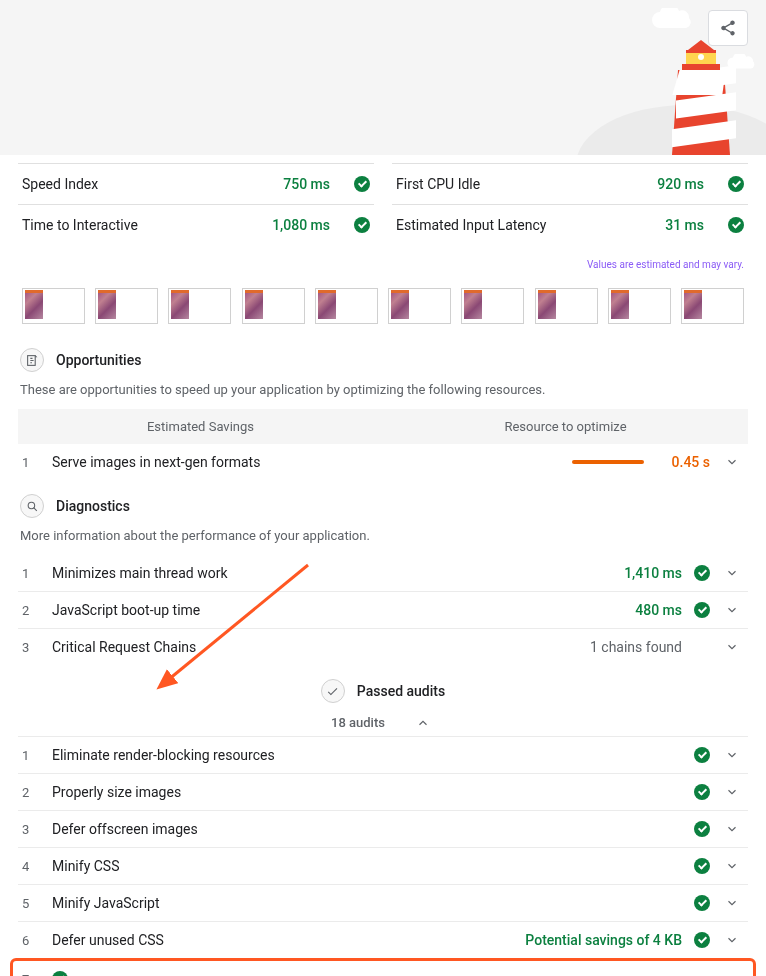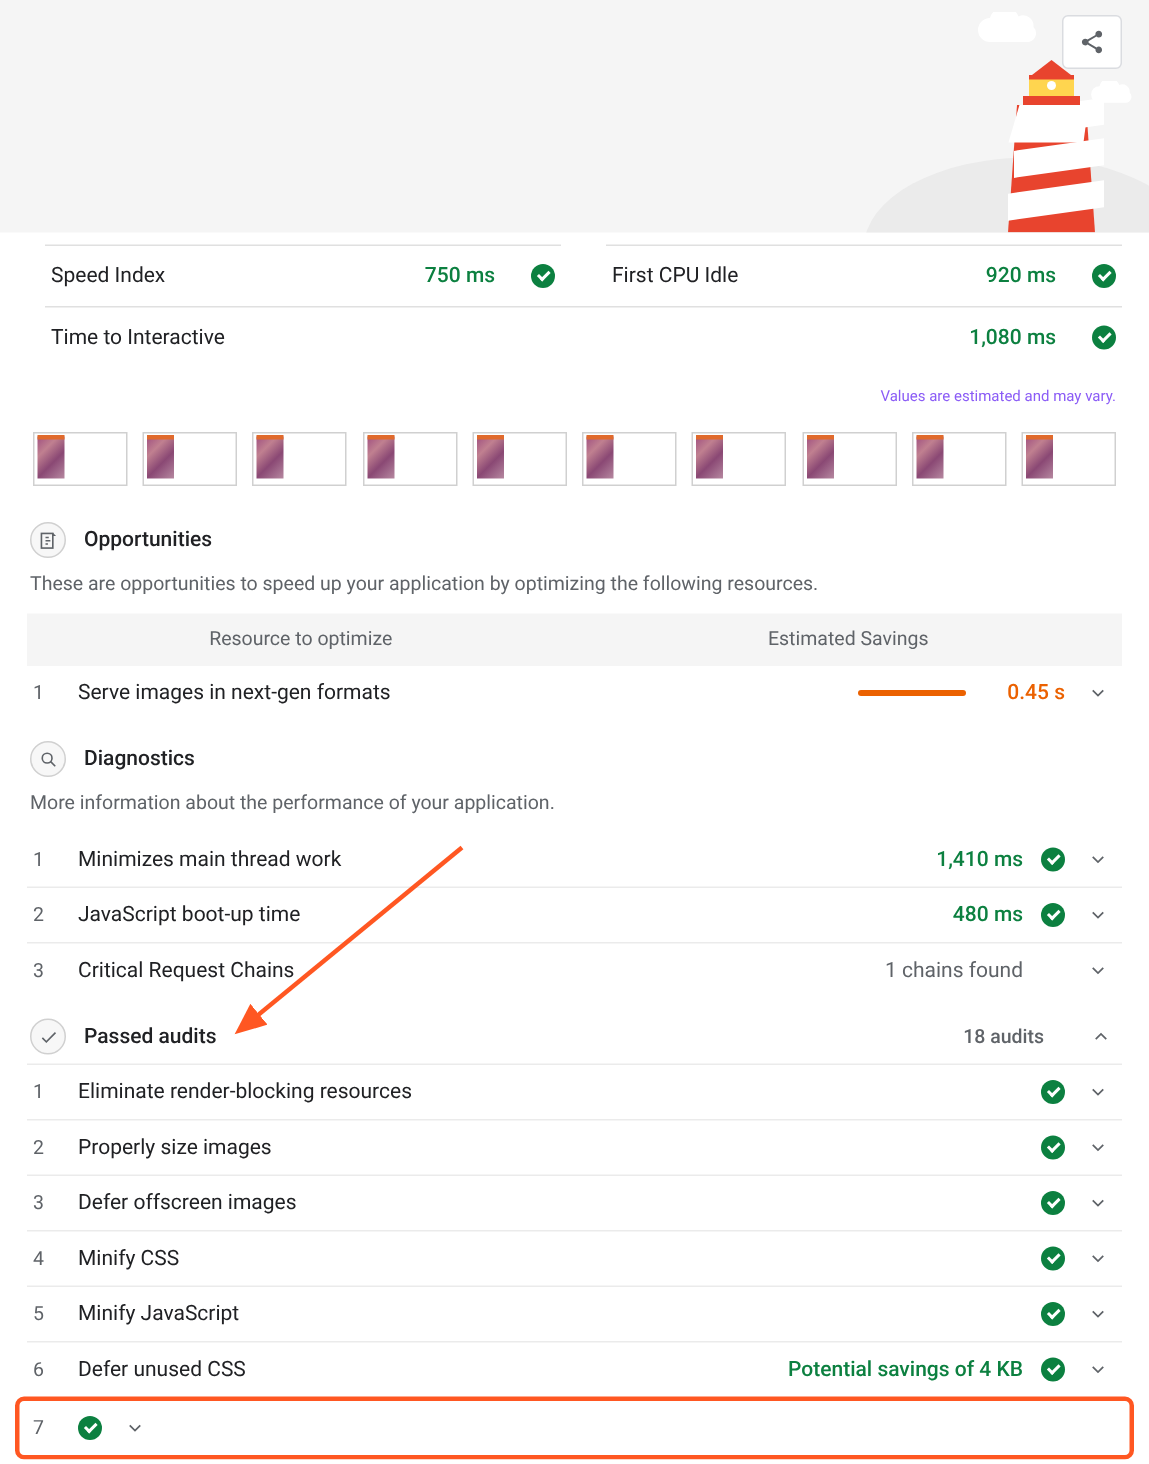--- a/index.html
+++ b/index.html
@@ -59,21 +59,20 @@
     display: flex;
     gap: 18px;
     margin-top: 8px;
   }
   .metric {
     flex: 1;
     display: flex;
     justify-content: space-between;
     border-top: 1px solid #e0e0e0;
     padding: 12px 4px;
-    margin-left: 12px;
   }
   .metric-name { color: #202124; }
   .metric-value {
     display: flex;
     align-items: center;
     gap: 24px;
     color: #0c8040;
     font-weight: 500;
   }
   .check-circle {
@@ -129,20 +128,21 @@
   .section-header {
     display: flex;
     align-items: center;
     gap: 12px;
     padding: 14px 2px 6px;
     font-weight: 500;
     color: #202124;
   }
   .section-header.with-right {
     justify-content: space-between;
+    flex-direction: column;
   }
   .section-header-left {
     display: flex;
     align-items: center;
     gap: 12px;
   }
   .section-icon {
     width: 24px; height: 24px;
     border: 1px solid #d0d0d0;
     background: #f7f7f7;
@@ -274,20 +274,27 @@
     </div>
   </div>
   <div class="metrics-row" style="margin-top:0">
     <div class="metric">
       <span class="metric-name">Time to Interactive</span>
       <span class="metric-value">
         <span>1,080 ms</span>
         <span class="check-circle"></span>
       </span>
     </div>
+    <div class="metric">
+      <span class="metric-name">Estimated Input Latency</span>
+      <span class="metric-value">
+        <span>31 ms</span>
+        <span class="check-circle"></span>
+      </span>
+    </div>
   </div>
 
   <div class="estimate-note">Values are estimated and may vary.</div>
 
   <div class="filmstrip">
     <div class="thumb">
         <div class="thumb-inner"></div>
       </div>
     <div class="thumb">
         <div class="thumb-inner"></div>
@@ -323,22 +330,22 @@
       <svg viewBox="0 0 24 24">
           <rect x="3" y="3" width="14" height="18" stroke-width="2"></rect>
           <path d="M8 8h4M8 12h6M8 16h3" stroke-width="2"></path>
           <path d="M17 2l4 4-4 0z" fill="#5f6368" stroke="none"></path>
         </svg>
     </span>
     <span>Opportunities</span>
   </div>
   <div class="section-desc">These are opportunities to speed up your application by optimizing the following resources.</div>
   <div class="opp-header">
+    <div>Estimated Savings</div>
     <div>Resource to optimize</div>
-    <div>Estimated Savings</div>
   </div>
   <div class="audit-row no-border">
     <span class="audit-num">1</span>
     <span class="audit-title">Serve images in next-gen formats</span>
     <div class="audit-bar"></div>
     <span class="opp-value">0.45 s</span>
     <span class="chevron">
         <svg viewBox="0 0 24 24">
           <polyline points="6 9 12 15 18 9"></polyline>
         </svg>

